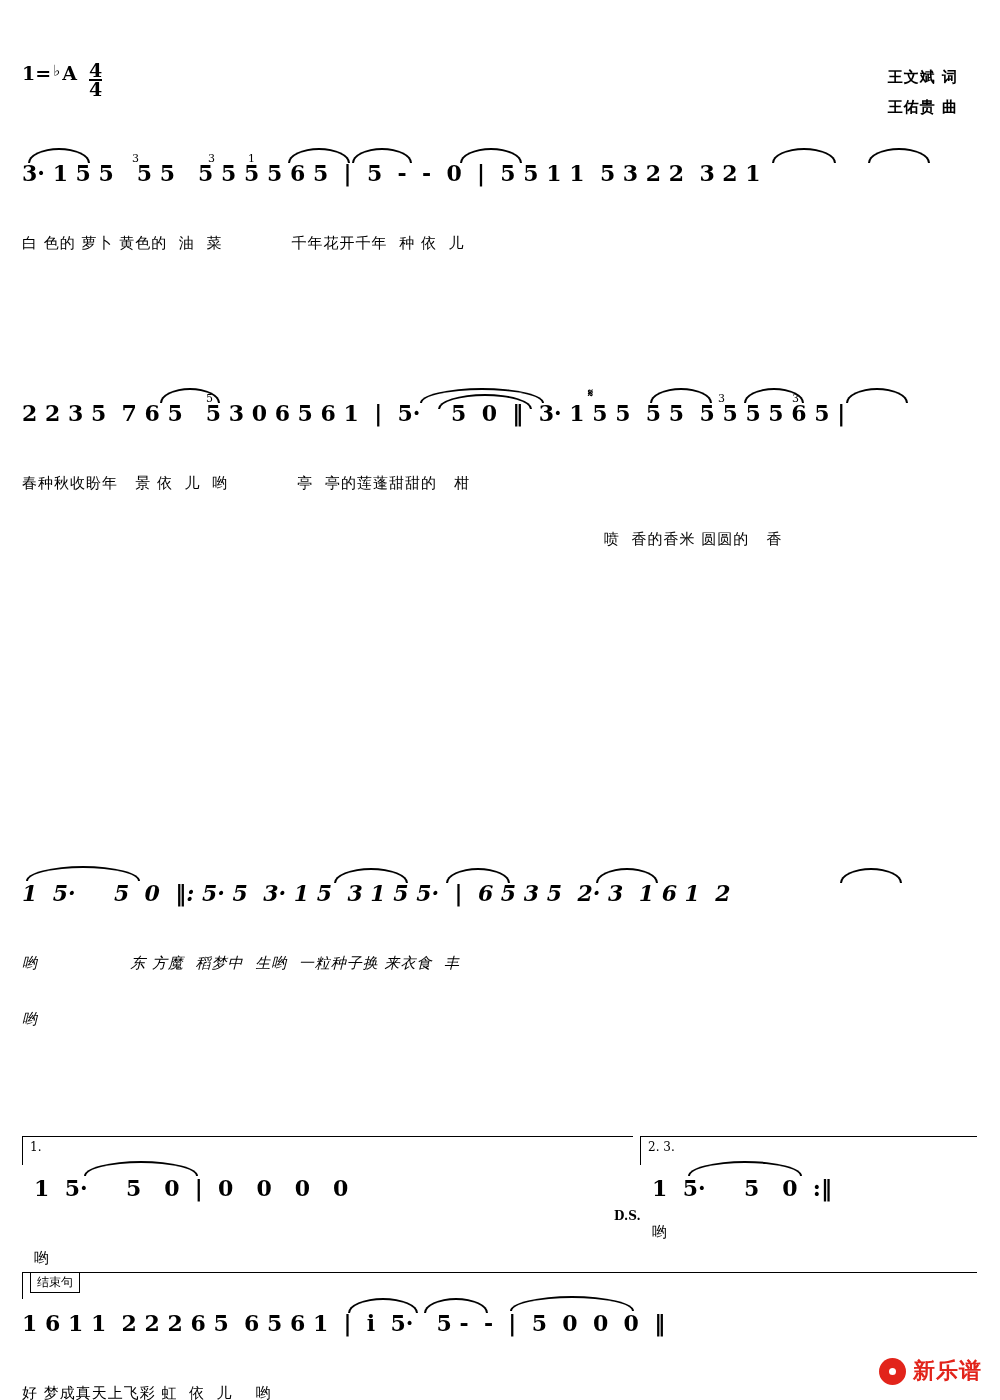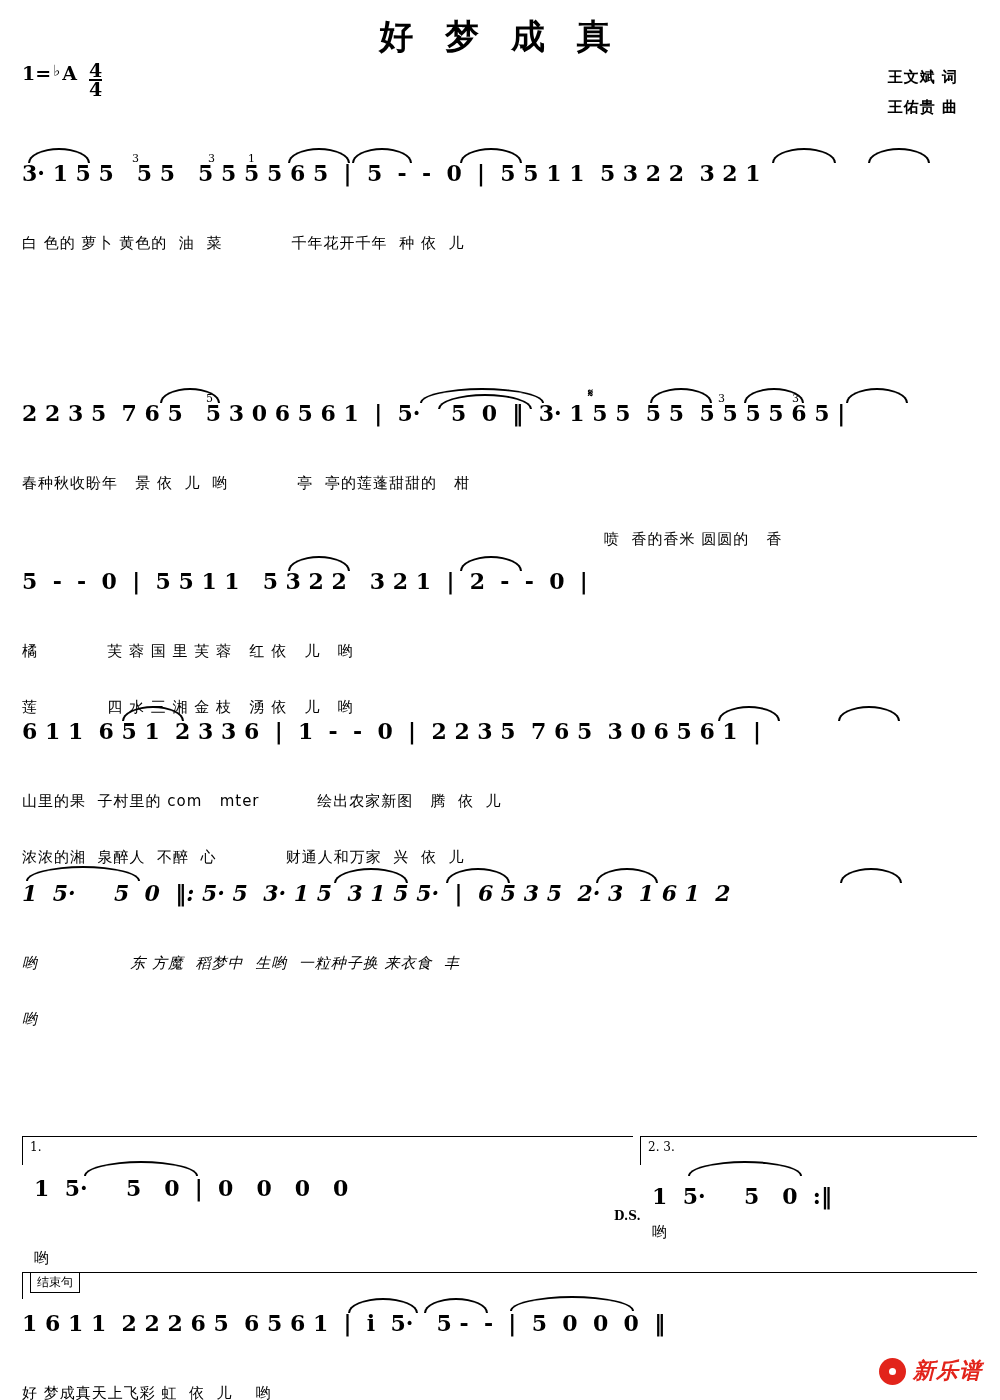--- a/index.html
+++ b/index.html
@@ -54,32 +54,31 @@
   }
   .abs{position:absolute;}
 
   .slur{position:absolute;border:2px solid #000;border-bottom:none;border-radius:50%/100% 100% 0 0;height:13px;}
   .trip{position:absolute;font-size:11px;font-family:"DejaVu Serif",serif;}
 
   .box{position:absolute;border-top:1.5px solid #000;border-left:1.5px solid #000;}
   .boxlabel{position:absolute;font-size:12px;font-family:"DejaVu Serif",serif;}
   .endbox{position:absolute;border:1.5px solid #000;padding:1px 6px;font-size:12px;}
 
-  .logo{position:absolute;right:18px;bottom:14px;display:flex;align-items:center;gap:7px;font-style:italic;}
+  .logo{position:absolute;right:18px;bottom:14px;display:flex;align-items:center;gap:7px;}
   .logo .disc{width:27px;height:27px;border-radius:50%;background:#e2241b;position:relative;}
   .logo .disc:after{content:"";position:absolute;left:50%;top:50%;width:7px;height:7px;margin:-3.5px 0 0 -3.5px;border-radius:50%;background:#fff;}
   .logo .txt{color:#e2241b;font-weight:bold;font-size:22px;font-family:"DejaVu Serif","Liberation Serif",serif;letter-spacing:1px;}
   .ds{position:absolute;font-size:12px;font-family:"DejaVu Serif",serif;font-weight:bold;}
 </style>
 </head>
 <body>
 
 <div class="sheet">
 
-  <div class="title">好 梦 成 真</div>
 
   <div class="keysig">
     <span>1=</span>
       <span class="flat">♭</span>
       <span>A</span>
     <span class="meter">
       <span class="num">4</span>
       <span class="den">4</span>
     </span>
   </div>
@@ -113,36 +112,21 @@
     <div class="slur abs" style="left:846px;top:-12px;width:58px;"></div>
     <div class="trip" style="left:206px;top:-8px;">5</div>
     <div class="trip" style="left:718px;top:-8px;">3</div>
     <div class="trip" style="left:792px;top:-8px;">3</div>
     <div class="ds" style="left:588px;top:-14px;">𝄋</div>
     <div class="notes" style="left:22px;">2 2 3 5  7 6 5   5 3 0 6 5 6 1  |  5·    5  0  ‖  3· 1 5 5  5 5  5 5 5 5 6 5 |</div>
     <div class="lyr" style="left:22px;top:40px;">春种秋收盼年   景 依  儿  哟            亭  亭的莲蓬甜甜的   柑</div>
     <div class="lyr" style="left:604px;top:70px;">喷  香的香米 圆圆的   香</div>
   </div>
 
-  <div class="row" style="top:568px;">
-    <div class="slur abs" style="left:288px;top:-12px;width:58px;"></div>
-    <div class="slur abs" style="left:460px;top:-12px;width:58px;"></div>
-    <div class="notes" style="left:22px;">5  -  -  0  |  5 5 1 1   5 3 2 2   3 2 1  |  2  -  -  0  |</div>
-    <div class="lyr" style="left:22px;top:40px;">橘            芙 蓉 国 里 芙 蓉   红 依   儿   哟</div>
-    <div class="lyr" style="left:22px;top:70px;">莲            四 水 三 湘 金 枝   湧 依   儿   哟</div>
-  </div>
 
-  <div class="row" style="top:718px;">
-    <div class="slur abs" style="left:122px;top:-12px;width:58px;"></div>
-    <div class="slur abs" style="left:718px;top:-12px;width:58px;"></div>
-    <div class="slur abs" style="left:838px;top:-12px;width:58px;"></div>
-    <div class="notes" style="left:22px;">6 1 1  6 5 1  2 3 3 6  |  1  -  -  0  |  2 2 3 5  7 6 5  3 0 6 5 6 1  |</div>
-    <div class="lyr" style="left:22px;top:40px;">山里的果  子村里的 com   mter          绘出农家新图   腾  依  儿</div>
-    <div class="lyr" style="left:22px;top:70px;">浓浓的湘  泉醉人  不醉  心            财通人和万家  兴  依  儿</div>
-  </div>
 
   <div class="row" style="top:880px;font-style:italic;">
     <div class="slur abs" style="left:26px;top:-14px;width:110px;"></div>
     <div class="slur abs" style="left:334px;top:-12px;width:70px;"></div>
     <div class="slur abs" style="left:446px;top:-12px;width:60px;"></div>
     <div class="slur abs" style="left:596px;top:-12px;width:58px;"></div>
     <div class="slur abs" style="left:840px;top:-12px;width:58px;"></div>
     <div class="notes" style="left:22px;">1  5·     5  0  ‖: 5· 5  3· 1 5  3 1 5 5·  |  6 5 3 5  2· 3  1 6 1  2</div>
     <div class="lyr" style="left:22px;top:40px;">哟                东 方魔  稻梦中  生哟  一粒种子换 来衣食  丰</div>
     <div class="lyr" style="left:22px;top:70px;">哟</div>
@@ -151,21 +135,21 @@
 
   <div class="box" style="left:22px;top:1136px;width:610px;height:28px;"></div>
   <div class="boxlabel" style="left:30px;top:1140px;">1.</div>
   <div class="box" style="left:640px;top:1136px;width:336px;height:28px;"></div>
   <div class="boxlabel" style="left:648px;top:1140px;">2. 3.</div>
 
   <div class="row" style="top:1175px;">
     <div class="slur abs" style="left:84px;top:-14px;width:110px;"></div>
     <div class="slur abs" style="left:688px;top:-14px;width:110px;"></div>
     <div class="notes" style="left:34px;">1  5·     5   0  |  0   0   0   0</div>
-    <div class="notes abs" style="left:652px;top:8px;">1  5·     5   0  :‖</div>
+    <div class="notes abs" style="left:652px;top:0;">1  5·     5   0  :‖</div>
     <div class="lyr" style="left:34px;top:40px;">哟</div>
     <div class="lyr abs" style="left:652px;top:48px;">哟</div>
     <div class="ds" style="left:614px;top:34px;">D.S.</div>
   </div>
 
   <div class="box" style="left:22px;top:1272px;width:954px;height:26px;"></div>
   <div class="endbox" style="left:30px;top:1272px;">结束句</div>
 
   <div class="row" style="top:1310px;">
     <div class="slur abs" style="left:348px;top:-12px;width:66px;"></div>

